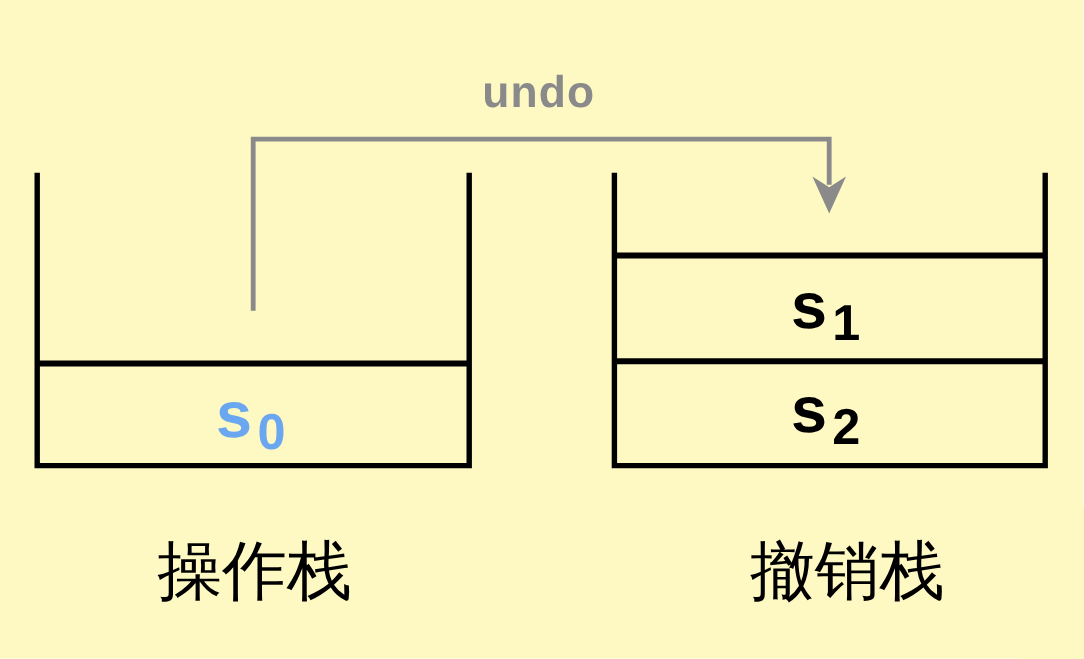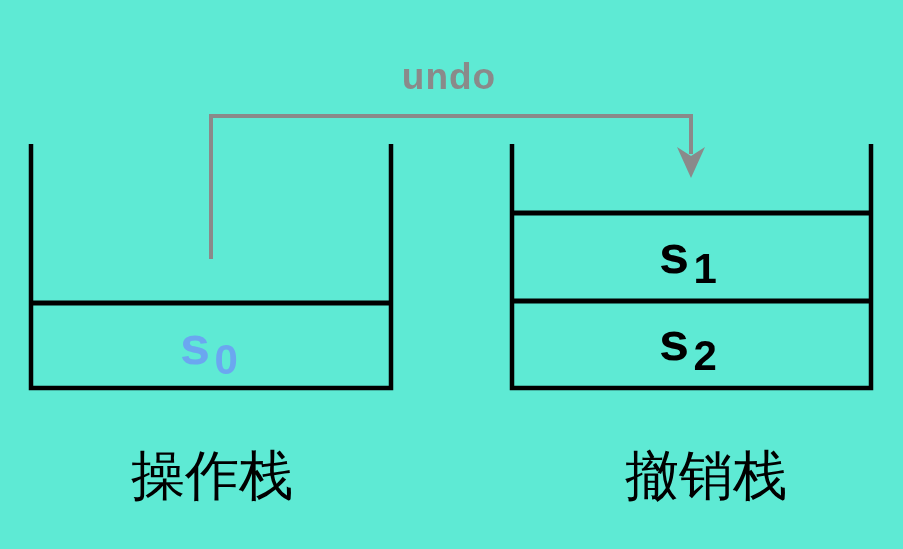--- a/index.html
+++ b/index.html
@@ -4,21 +4,21 @@
 <style>
   html, body {
     margin: 0;
     padding: 0;
     background: #ffffff;
   }
   .canvas {
     position: relative;
     width: 903px;
     height: 549px;
-    background: #5eead4;
+    background: #fef9c3;
     overflow: hidden;
     font-family: "Liberation Sans", "DejaVu Sans", sans-serif;
   }
   svg text {
     font-family: "Liberation Sans", "DejaVu Sans", sans-serif;
   }
   .undo-label {
     font-size: 37px;
     font-weight: bold;
     letter-spacing: 1px;

